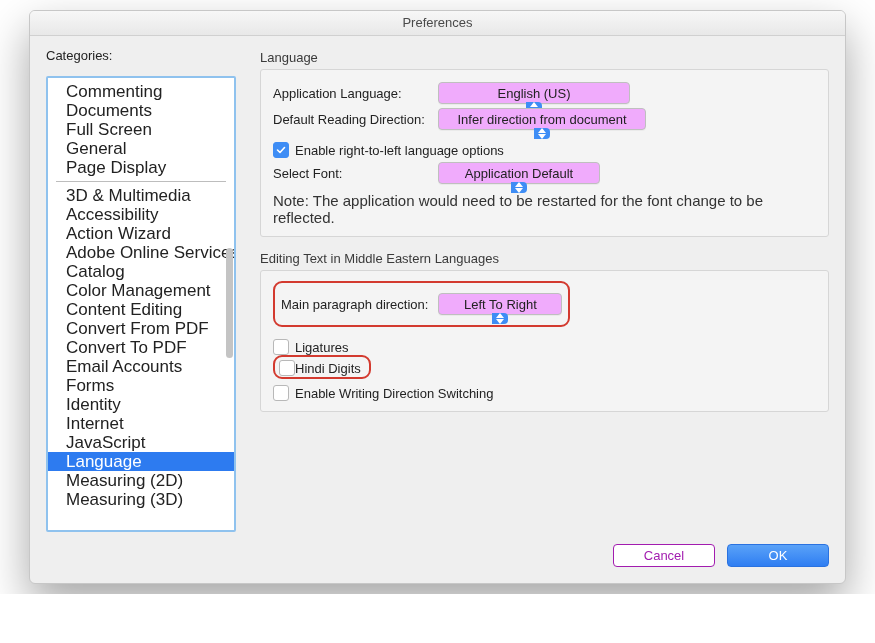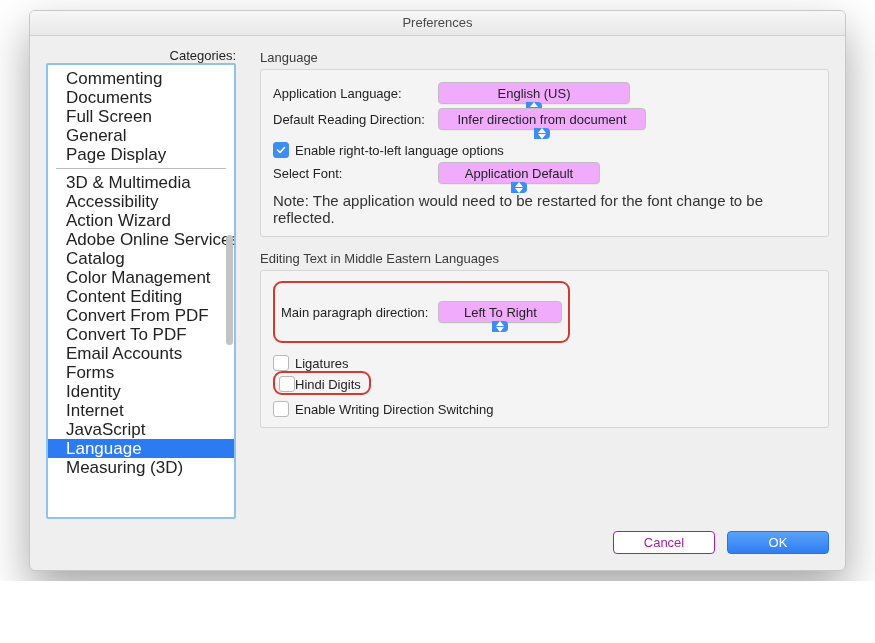--- a/index.html
+++ b/index.html
@@ -32,22 +32,21 @@
     display: flex;
     padding: 12px 16px 0 16px;
     gap: 24px;
   }
   .sidebar {
     width: 190px;
     flex: 0 0 auto;
   }
   .sidebar-label {
     font-size: 13px;
-    margin-bottom: 0;
-    text-align: right;
+    margin-bottom: 13px;
   }
   .catbox {
     border: 2px solid #8fc2ee;
     border-radius: 2px;
     background: #fff;
     height: 452px;
     overflow: hidden;
     position: relative;
   }
   .catlist {
@@ -154,21 +153,21 @@
     border-color: #3e8df5;
   }
   .note {
     font-size: 15px;
     color: #333;
     margin-top: 6px;
   }
   .hl {
     border: 2px solid #d33a2f;
     border-radius: 9px;
-    padding: 18px 6px;
+    padding: 10px 6px;
     display: inline-flex;
     align-items: center;
     gap: 10px;
   }
   .footer {
     display: flex;
     justify-content: flex-end;
     gap: 12px;
     padding: 12px 16px 16px 0;
   }
@@ -223,20 +222,21 @@
             <div class="cat-item">Color Management</div>
             <div class="cat-item">Content Editing</div>
             <div class="cat-item">Convert From PDF</div>
             <div class="cat-item">Convert To PDF</div>
             <div class="cat-item">Email Accounts</div>
             <div class="cat-item">Forms</div>
             <div class="cat-item">Identity</div>
             <div class="cat-item">Internet</div>
             <div class="cat-item">JavaScript</div>
             <div class="cat-item selected">Language</div>
+            <div class="cat-item">Measuring (2D)</div>
             <div class="cat-item">Measuring (3D)</div>
           </div>
         <div class="scrollbar"></div>
       </div>
     </div>
 
     <div class="main">
 
       <div class="section-title">Language</div>
       <div class="group">

